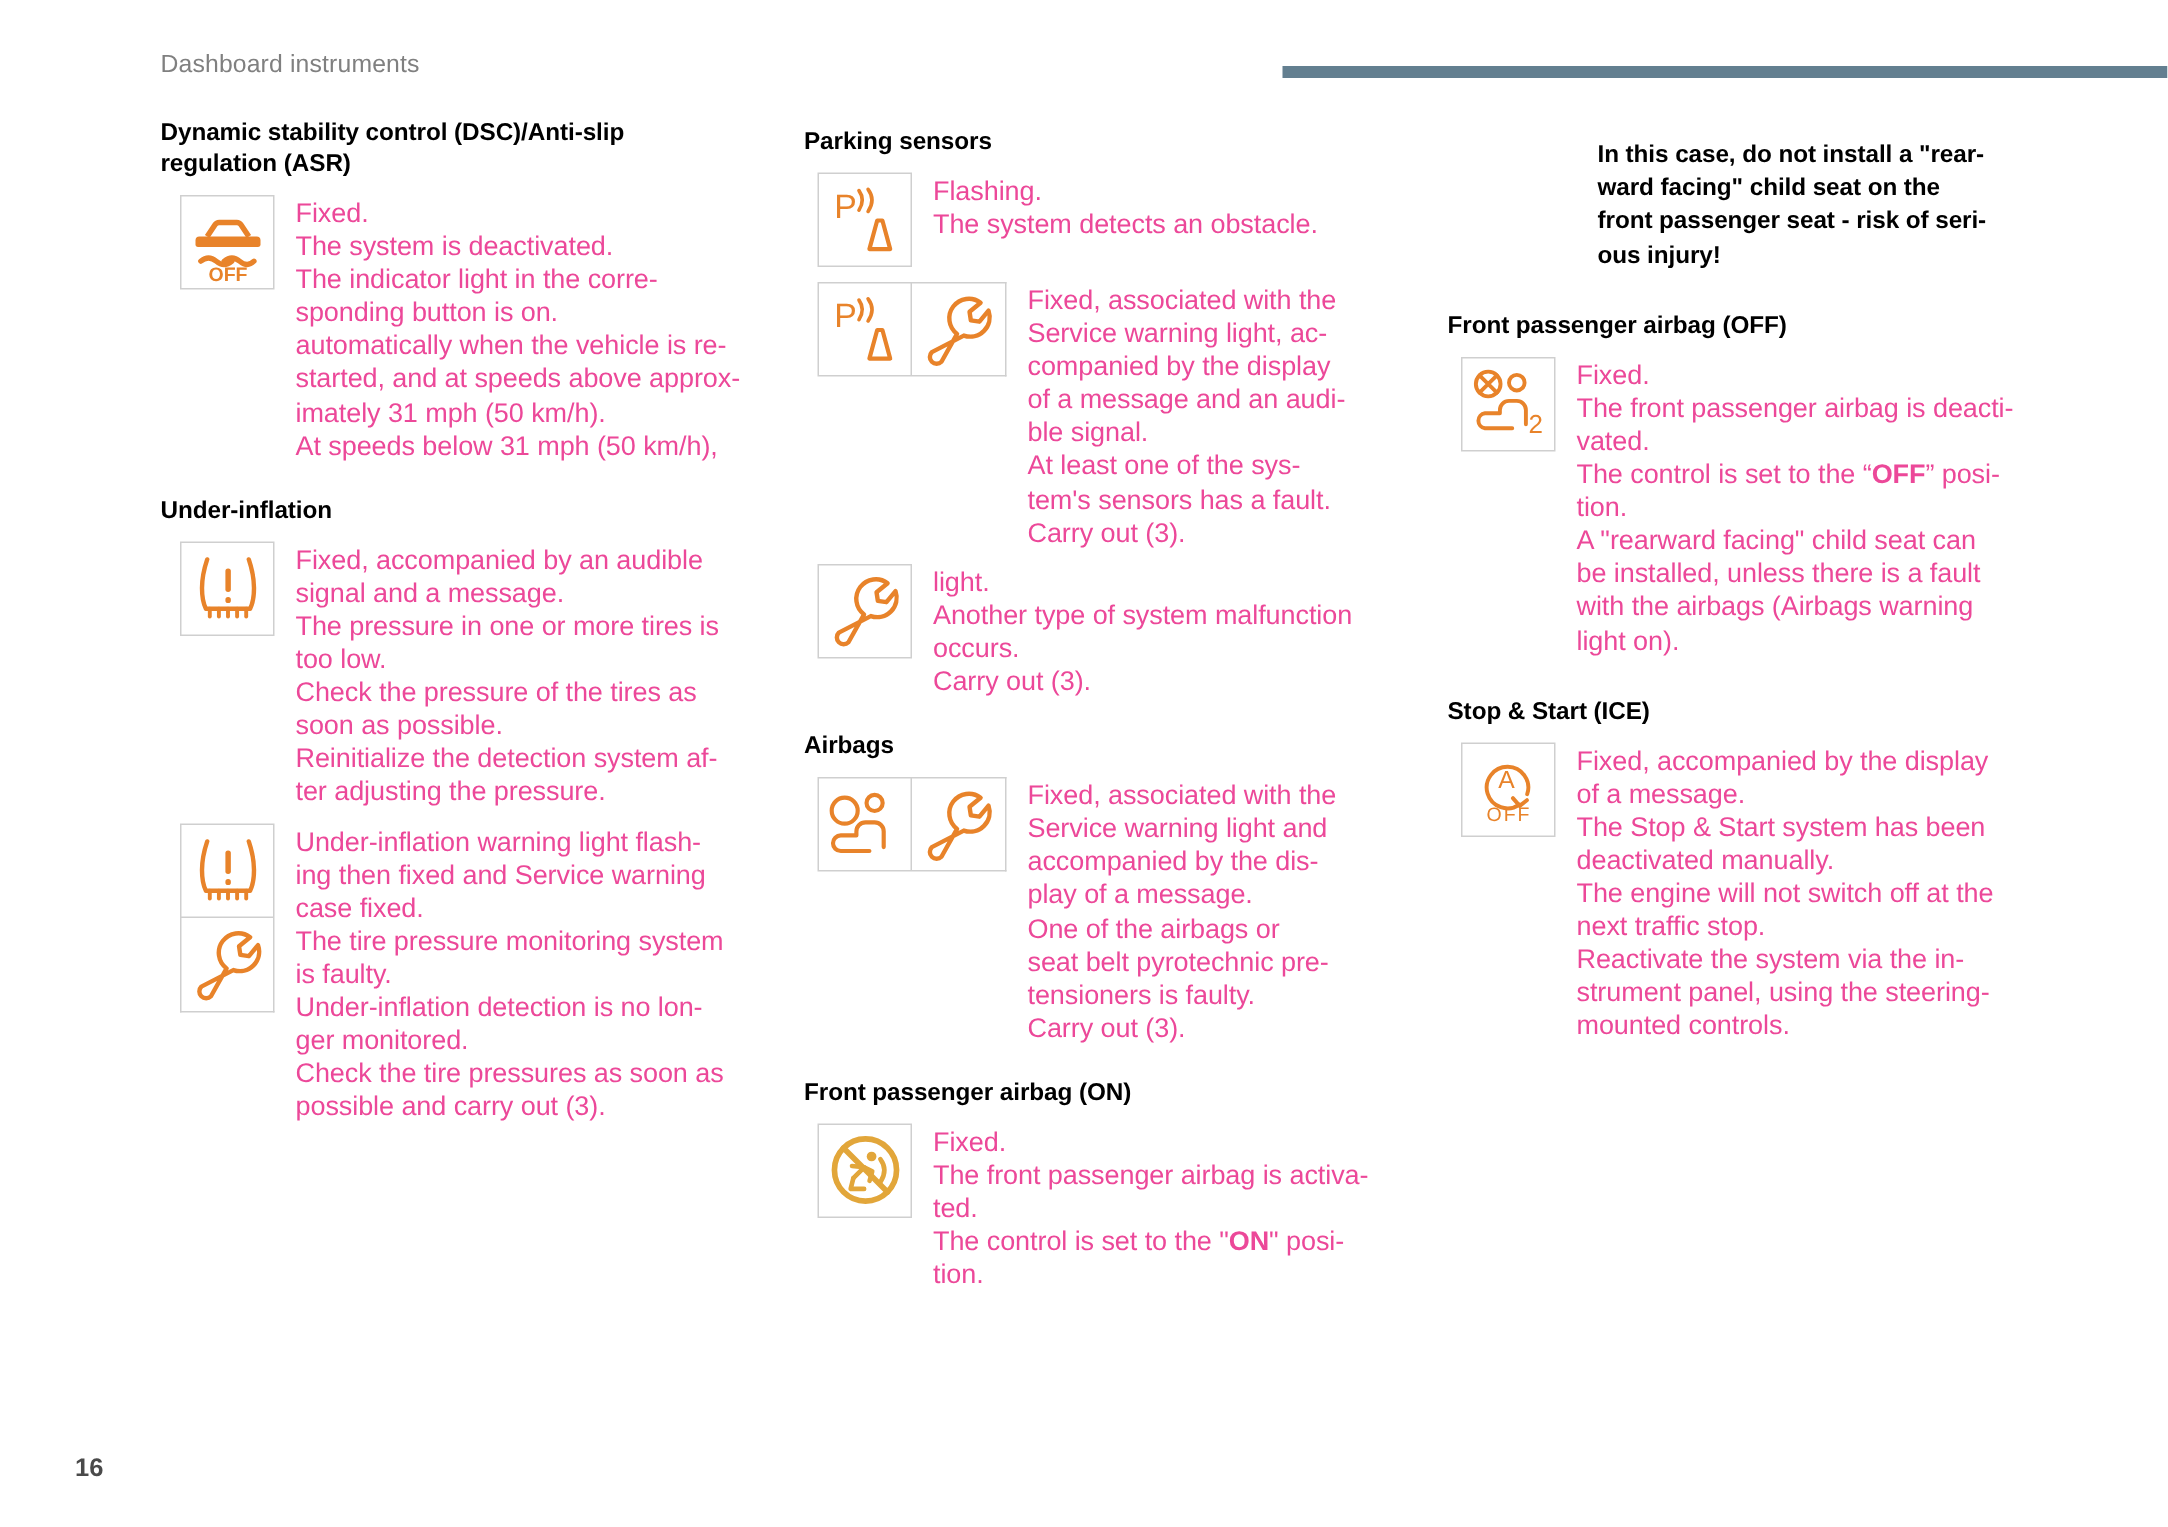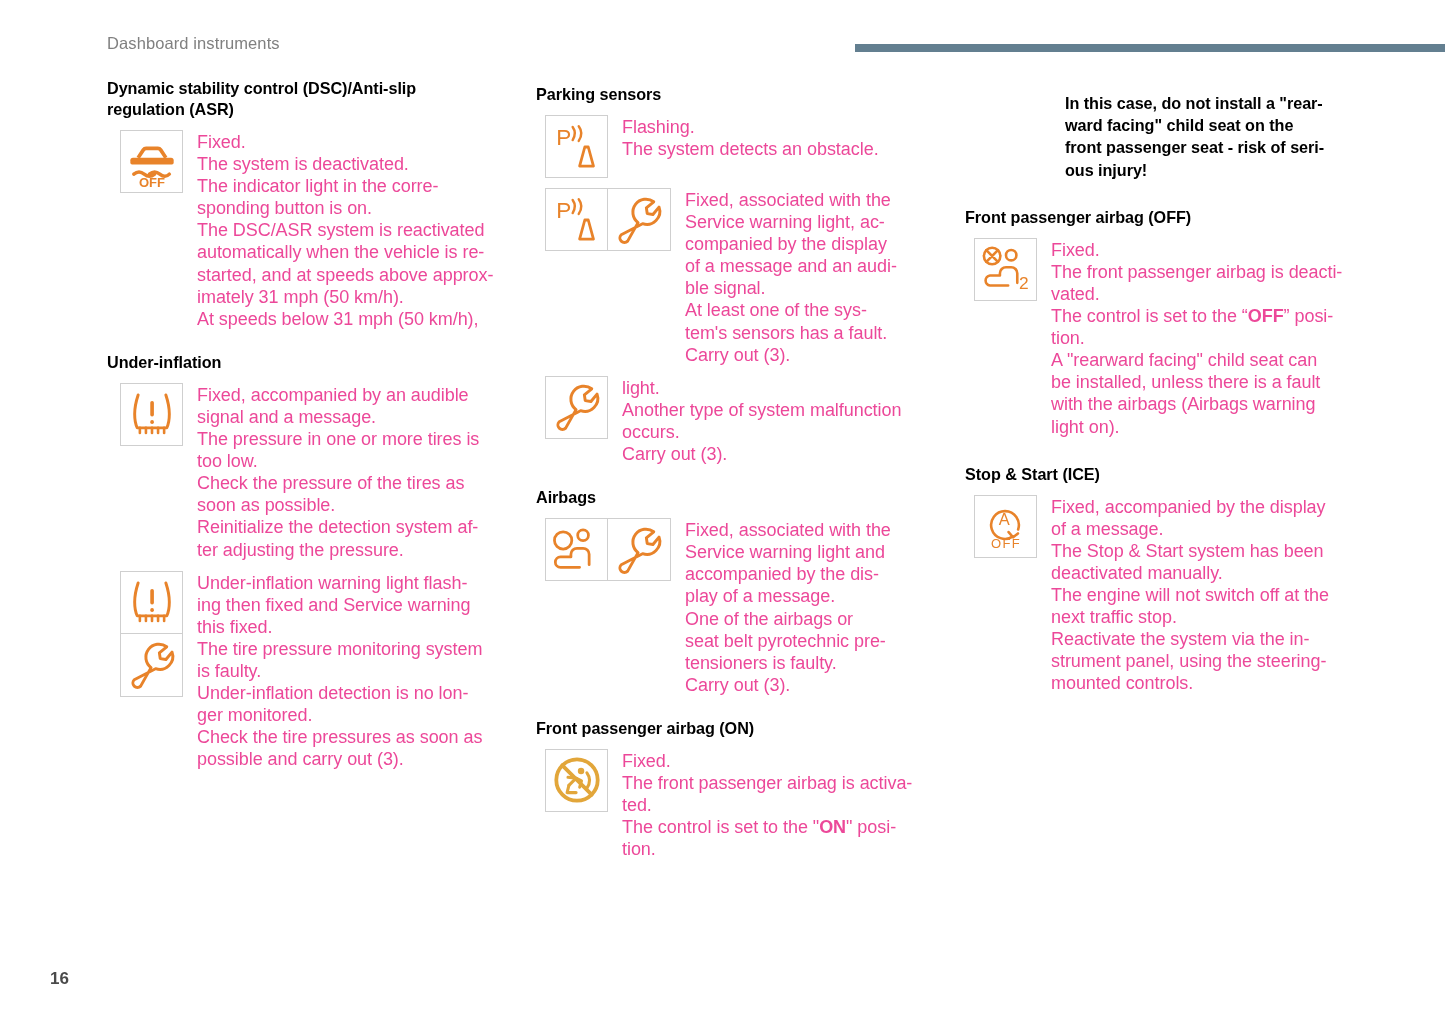--- a/index.html
+++ b/index.html
@@ -107,21 +107,20 @@
         <text x="30" y="59" font-family="Liberation Sans, sans-serif" font-size="15" font-weight="bold" fill="#E8832A" text-anchor="middle">OFF</text>
       </svg>
                   </div>
                 </div>
               </div>
               <div class="text-col">
                 <span class="ln">Fixed.</span>
                 <span class="ln">The system is deactivated.</span>
                 <span class="ln">The indicator light in the corre-</span>
                 <span class="ln">sponding button is on.</span>
-                <span class="ln">The DSC/ASR system is reactivated</span>
                 <span class="ln">automatically when the vehicle is re-</span>
                 <span class="ln">started, and at speeds above approx-</span>
                 <span class="ln">imately 31 mph (50 km/h).</span>
                 <span class="ln">At speeds below 31 mph (50 km/h),</span>
               </div>
             </div>
           </div>
         </div>
         <div class="sec" style="margin-top: 22px;">
           <h2 class="sec-title">
@@ -180,21 +179,21 @@
                   <div class="icon-box">
                     <svg width="52" height="52" viewBox="0 0 60 60">
         <path d="M47 9 l-8.5 7 l1 6.6 l6.6 1 l7-8.5 a15 15 0 0 1 -19 19.2 L9.5 47 a5.2 5.2 0 0 0 7.4 7.4 L28.9 33 a15 15 0 0 1 18.1-24z" fill="none" stroke="#E8832A" stroke-width="3.4" stroke-linejoin="round"></path>
       </svg>
                   </div>
                 </div>
               </div>
               <div class="text-col">
                 <span class="ln">Under-inflation warning light flash-</span>
                 <span class="ln">ing then fixed and Service warning</span>
-                <span class="ln">this fixed.</span>
+                <span class="ln">case fixed.</span>
                 <span class="ln">The tire pressure monitoring system</span>
                 <span class="ln">is faulty.</span>
                 <span class="ln">Under-inflation detection is no lon-</span>
                 <span class="ln">ger monitored.</span>
                 <span class="ln">Check the tire pressures as soon as</span>
                 <span class="ln">possible and carry out (3).</span>
               </div>
             </div>
           </div>
         </div>

